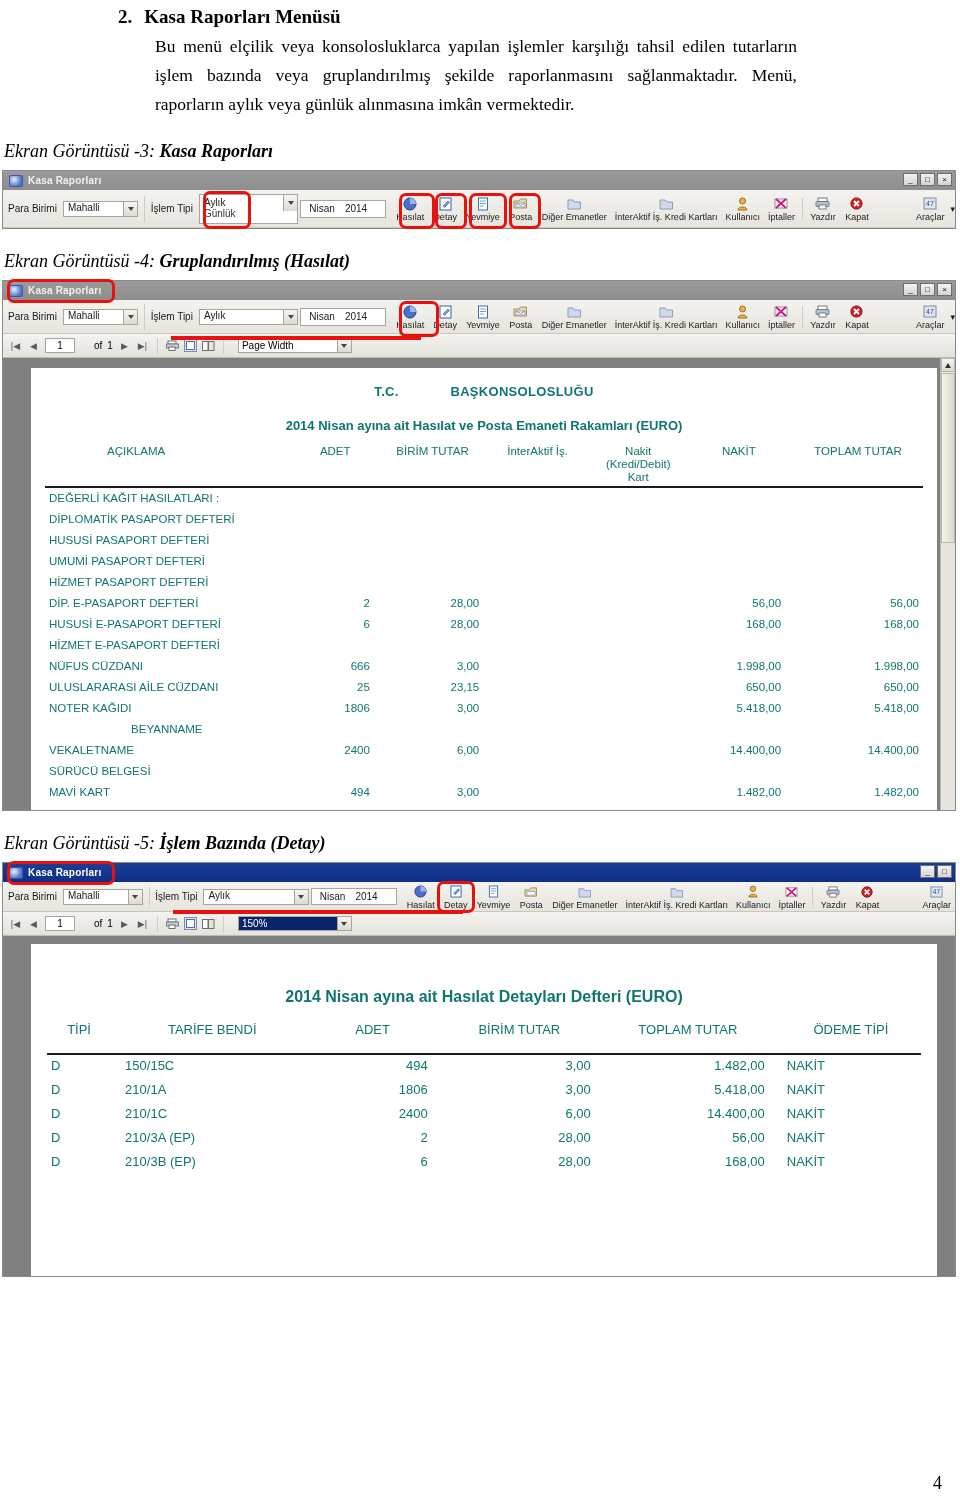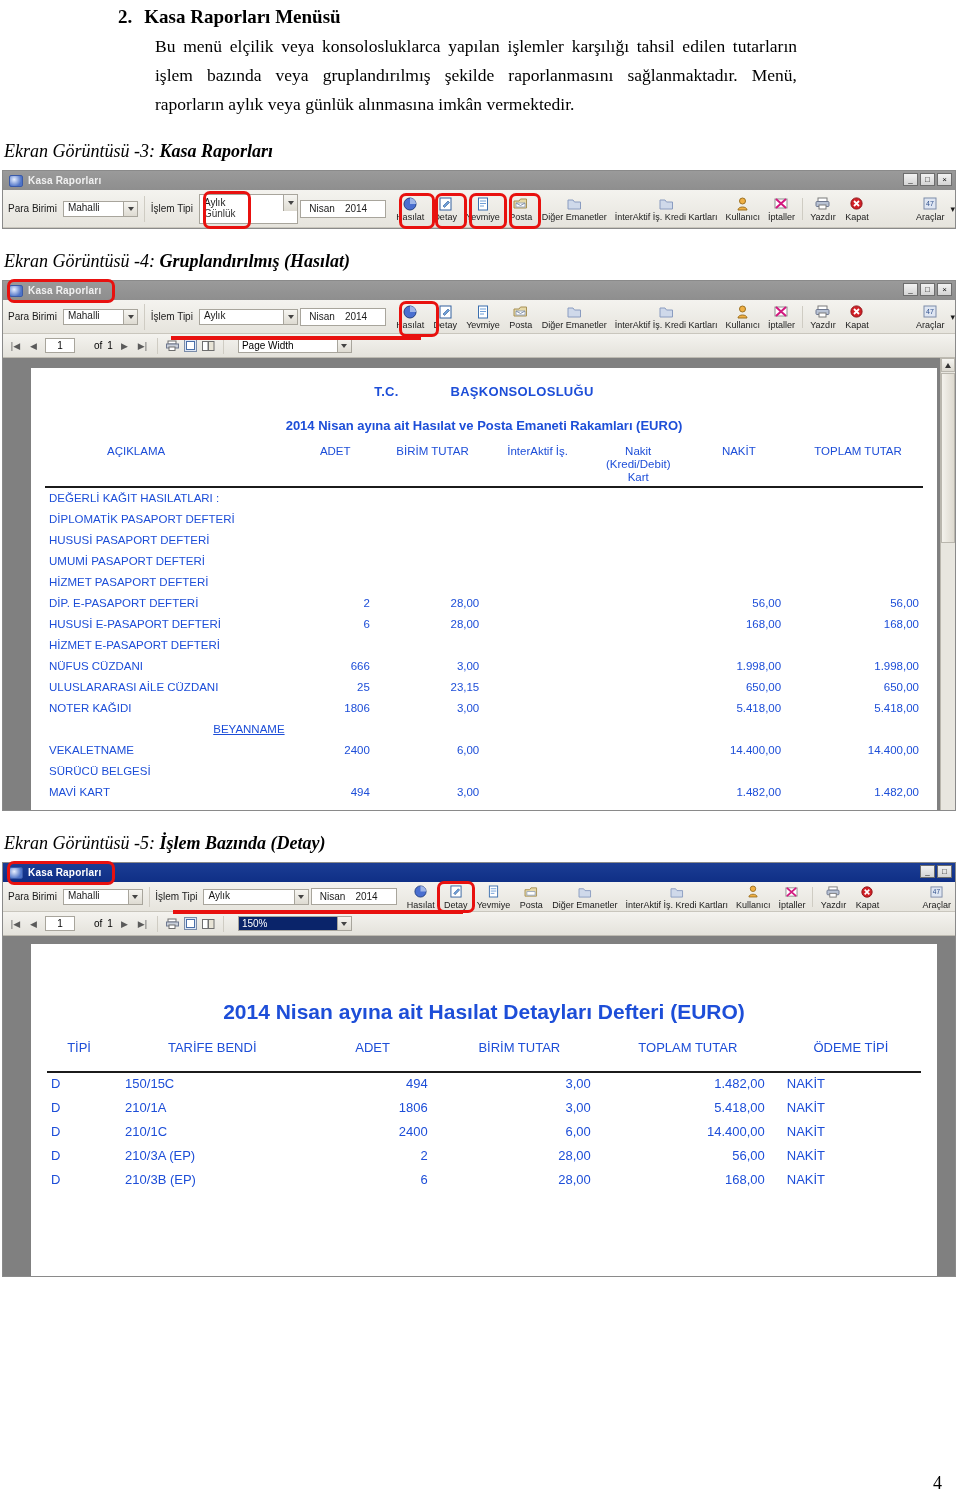--- a/index.html
+++ b/index.html
@@ -162,21 +162,21 @@
     content:""; width:0;height:0;
     border-left:3.5px solid transparent;border-right:3.5px solid transparent;border-bottom:5px solid #333;
   }
   .vscroll .thumb {
     position:absolute; top:15px; left:0; right:0; height:170px;
     background:linear-gradient(90deg,#f4f2ec,#ddd9cf);
     border:1px solid #b9b6ad;
   }
 
   
-  .rpt { font-family:"Liberation Sans", sans-serif; color:#1d4ed8; }
+  .rpt { font-family:"Liberation Sans", sans-serif; color:#0f766e; }
   .rpt-title { text-align:center; font-weight:bold; }
 
   table.rpt-tbl { border-collapse:collapse; width:100%; }
   table.rpt-tbl td { padding:0; vertical-align:top; }
 
   .redbox {
     position:absolute;
     border:3px solid #e8110f;
     border-radius:7px;
     pointer-events:none;
@@ -678,21 +678,21 @@
               <tr>
                 <td style="text-align: left; padding: 0px 8px; height: 21px;">NOTER KAĞIDI</td>
                 <td style="text-align: right; padding: 0px 8px 0px 0px; height: 21px;">1806</td>
                 <td style="text-align: right; padding: 0px 8px 0px 0px; height: 21px;">3,00</td>
                 <td style="text-align: right; padding: 0px 8px 0px 0px; height: 21px;"></td>
                 <td style="text-align: right; padding: 0px 8px 0px 0px; height: 21px;"></td>
                 <td style="text-align: right; padding: 0px 8px 0px 0px; height: 21px;">5.418,00</td>
                 <td style="text-align: right; padding: 0px 8px 0px 0px; height: 21px;">5.418,00</td>
               </tr>
               <tr>
-                <td style="text-align: right; padding: 0px 8px; height: 21px; text-decoration: underline;">BEYANNAME</td>
+                <td style="text-align: center; padding: 0px 8px; height: 21px;">BEYANNAME</td>
                 <td style="text-align: right; padding: 0px 8px 0px 0px; height: 21px;"></td>
                 <td style="text-align: right; padding: 0px 8px 0px 0px; height: 21px;"></td>
                 <td style="text-align: right; padding: 0px 8px 0px 0px; height: 21px;"></td>
                 <td style="text-align: right; padding: 0px 8px 0px 0px; height: 21px;"></td>
                 <td style="text-align: right; padding: 0px 8px 0px 0px; height: 21px;"></td>
                 <td style="text-align: right; padding: 0px 8px 0px 0px; height: 21px;"></td>
               </tr>
               <tr>
                 <td style="text-align: left; padding: 0px 8px; height: 21px;">VEKALETNAME</td>
                 <td style="text-align: right; padding: 0px 8px 0px 0px; height: 21px;">2400</td>
@@ -906,21 +906,21 @@
     <span class="vsep" style="height:16px;margin:0 3px;"></span>
     <span class="zoomwrap" style="margin-left:6px;">
       <span class="zoombox sel">150%</span>
       <span class="zoomarrow"></span>
     </span>
   </div>
 
   <div class="viewer" style="height:340px;position:relative;padding:8px 18px 0 28px;">
     <div class="page" style="height:332px;padding:42px 10px 0 10px;">
       <div class="rpt">
-        <div class="rpt-title" style="font-size:21px;margin-top:14px;">2014 Nisan ayına ait Hasılat Detayları Defteri (EURO)</div>
+        <div class="rpt-title" style="font-size:16px;margin-top:2px;">2014 Nisan ayına ait Hasılat Detayları Defteri (EURO)</div>
 
         <table class="rpt-tbl" style="margin-top:16px;font-size:13px;">
           <colgroup>
             <col style="width:70px">
               <col style="width:175px">
               <col style="width:120px">
             <col style="width:150px">
               <col style="width:160px">
               <col style="width:140px">
           </colgroup>

